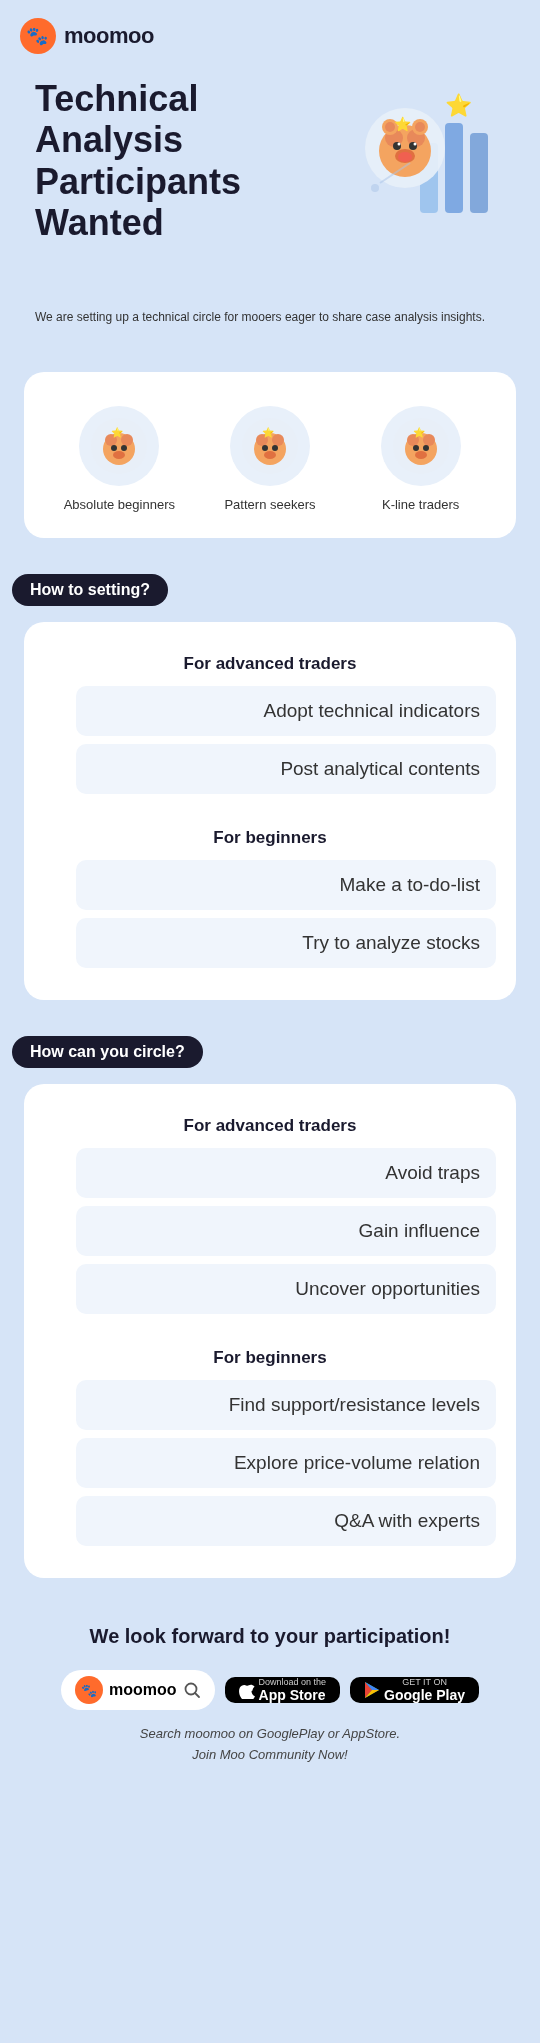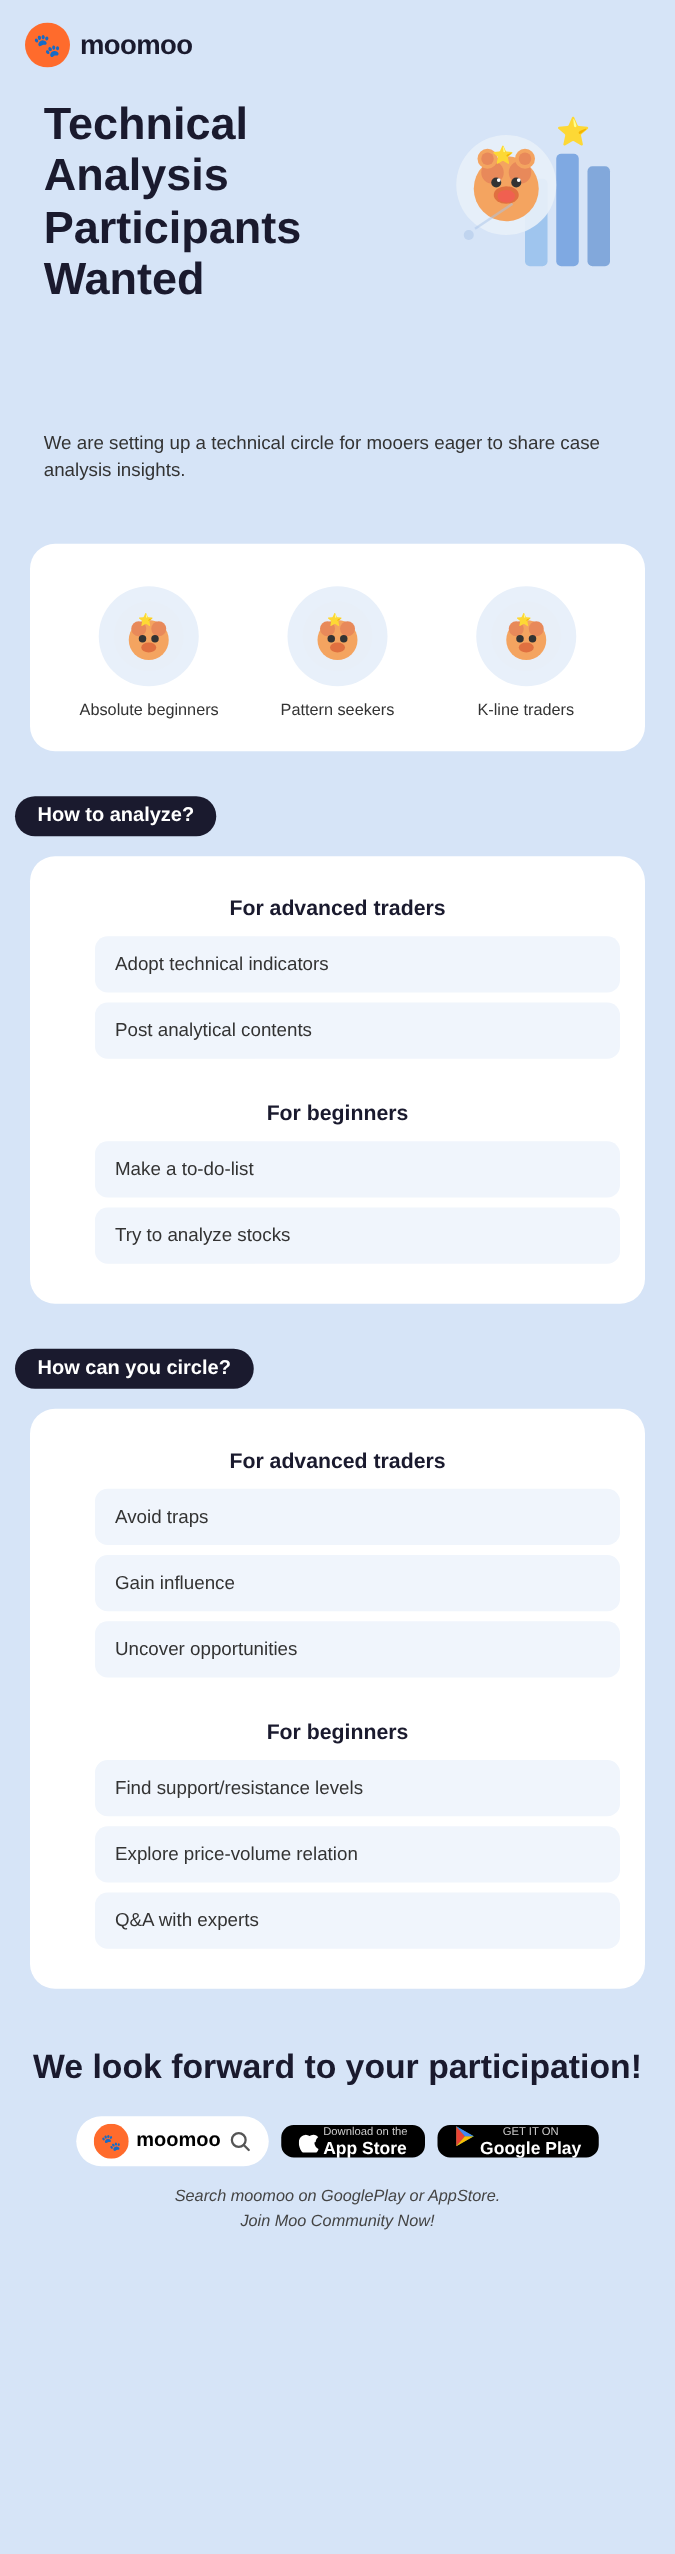--- a/index.html
+++ b/index.html
@@ -49,24 +49,24 @@
     
     .mascot-container {
       position: absolute;
       right: 30px;
       top: 5px;
       width: 160px;
       height: 150px;
     }
 
     .hero-subtitle {
-      font-size: 15px;
+      font-size: 12px;
       color: #333;
       line-height: 1.5;
-      margin-top: 100px;
+      margin-top: 64px;
       margin-bottom: 20px;
     }
 
     
     .section-label {
       display: inline-block;
       background: #1a1a2e;
       color: #fff;
       font-size: 16px;
       font-weight: 700;
@@ -117,39 +117,39 @@
       font-weight: 800;
       color: #1a1a2e;
       text-align: center;
       margin-bottom: 12px;
       margin-top: 8px;
     }
     .item-row {
       background: #f0f5fc;
       border-radius: 10px;
       padding: 14px 16px;
-      font-size: 15px;
+      font-size: 19px;
       color: #333;
-      text-align: left;
+      text-align: right;
       margin-bottom: 8px;
       margin-left: 32px;
     }
 
     .divider-space {
       height: 18px;
     }
 
     
     .footer-cta {
       background: #d6e4f7;
       padding: 24px 20px 16px 20px;
       text-align: center;
     }
     .footer-cta-text {
-      font-size: 27px;
+      font-size: 20px;
       font-weight: 800;
       color: #1a1a2e;
       line-height: 1.4;
       margin-bottom: 20px;
     }
     .app-row {
       display: flex;
       align-items: center;
       justify-content: center;
       gap: 10px;
@@ -308,21 +308,21 @@
           </svg>
         </div>
         <span class="audience-label">K-line traders</span>
       </div>
 
     </div>
   </div>
 </div>
 
 <div class="bg-section">
-  <span class="section-label">How to analyze?</span>
+  <span class="section-label">How to setting?</span>
   <div class="card">
 
     <div class="subsection-title">For advanced traders</div>
     <div class="item-row">Adopt technical indicators</div>
     <div class="item-row">Post analytical contents</div>
 
     <div class="divider-space"></div>
 
     <div class="subsection-title">For beginners</div>
     <div class="item-row">Make a to-do-list</div>
@@ -373,21 +373,21 @@
           <path d="M13.5 9.5c0-2.5 2-3.7 2.1-3.8-1.1-1.6-2.9-1.8-3.5-1.9-1.5-.1-2.9.9-3.7.9-.7 0-1.9-.9-3.1-.8C3.5 4 1.8 5 .9 6.6c-1.8 3.1-.5 7.8 1.3 10.3.9 1.2 1.9 2.6 3.2 2.6 1.3-.1 1.8-.8 3.3-.8 1.5 0 1.9.8 3.2.8 1.4 0 2.3-1.2 3.1-2.5.4-.6.7-1.2.9-1.8-2-.7-3.4-2.9-3.4-5.2z"></path>
         </svg>
         <div>
           <div class="app-btn-small">Download on the</div>
           <div class="app-btn-big">App Store</div>
         </div>
       </div>
     </div>
 
     <div class="app-btn">
-      <div style="display:flex; align-items:flex-start; gap:4px;">
+      <div style="display:flex; align-items:center; gap:4px;">
         <svg width="16" height="18" viewBox="0 0 16 18">
           <polygon points="1,1 15,9 1,17" fill="#34a853"></polygon>
           <polygon points="1,1 8,9 1,17" fill="#ea4335"></polygon>
           <polygon points="1,17 8,9 15,9" fill="#fbbc04"></polygon>
           <polygon points="1,1 8,9 15,9" fill="#4285f4"></polygon>
         </svg>
         <div>
           <div class="app-btn-small">GET IT ON</div>
           <div class="app-btn-big">Google Play</div>
         </div>

